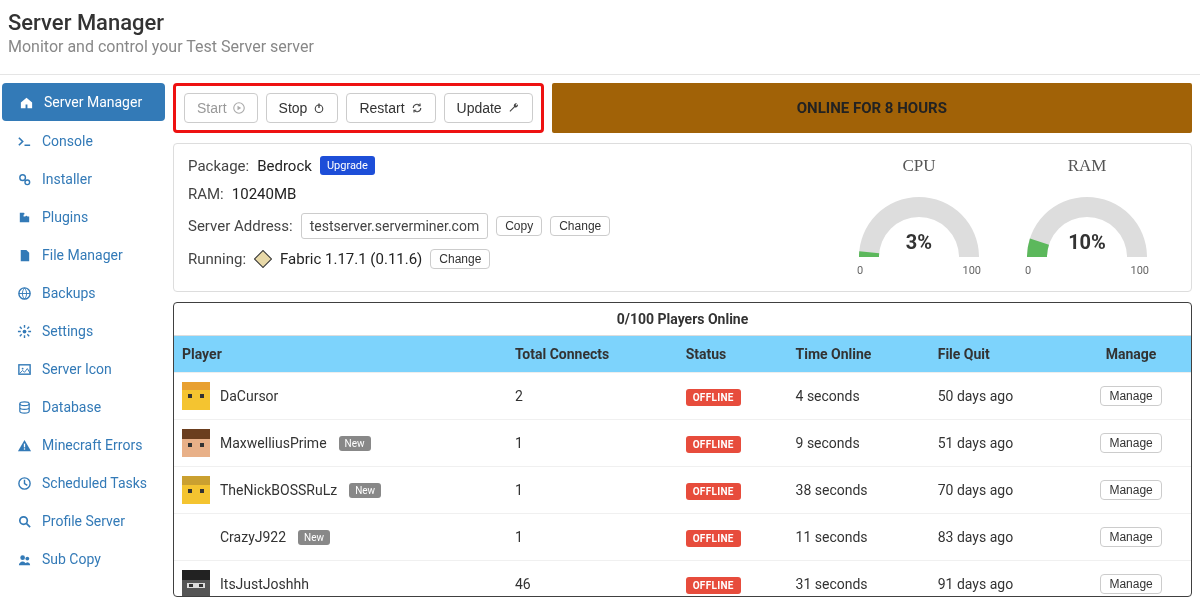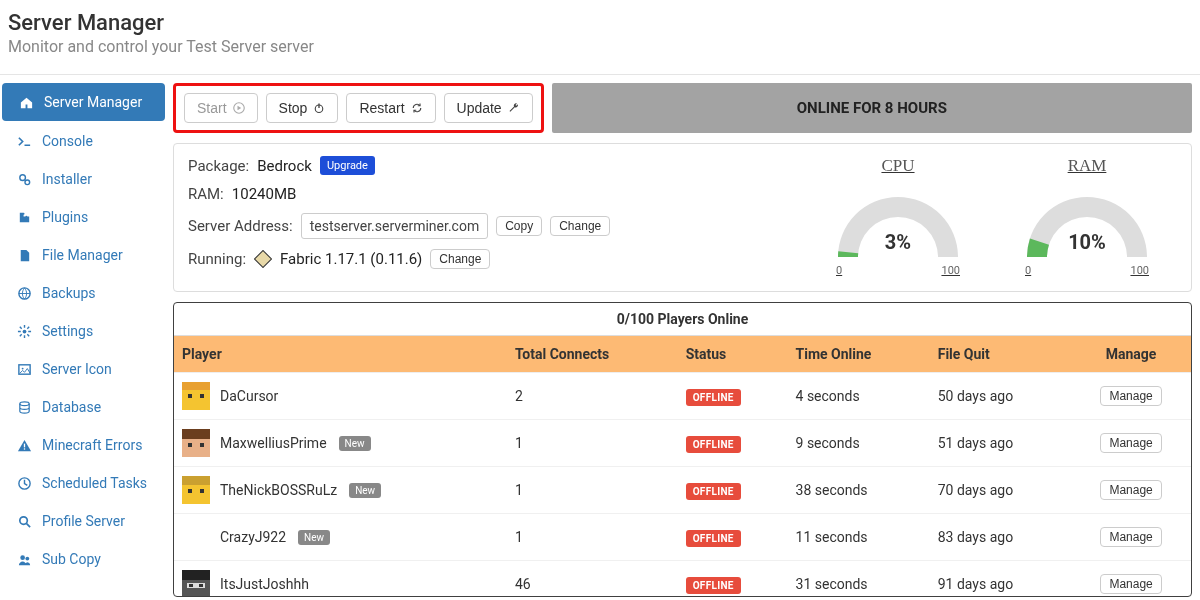--- a/index.html
+++ b/index.html
@@ -11,38 +11,38 @@
 .sidebar { width: 165px; background: #fff; padding-top: 8px; }
 .sidebar-item { display: flex; align-items: center; padding: 11px 12px 11px 14px; color: #337ab7; cursor: pointer; font-size: 14px; }
 .sidebar-item.active { background: #337ab7; color: #fff; border-radius: 4px; margin: 0 0 1px 2px; }
 .sidebar-item .icon { width: 20px; margin-right: 8px; display: inline-flex; align-items: center; justify-content: center; }
 .main { flex: 1; padding: 0 8px; }
 .toolbar-row { display: flex; align-items: stretch; gap: 0; margin-top: 8px; }
 .action-box { border: 3px solid #e11; border-radius: 4px; padding: 7px 8px; display: flex; gap: 8px; }
 .btn { background: #fff; border: 1px solid #ccc; border-radius: 4px; padding: 6px 12px; font-size: 14px; cursor: pointer; display: inline-flex; align-items: center; gap: 6px; color: #333; }
 .btn.disabled { color: #999; cursor: default; }
 .btn-sm { padding: 2px 8px; font-size: 12px; }
-.status-bar { flex: 1; background: #a3a3a3; display: flex; align-items: center; justify-content: center; font-weight: 700; color: #222; margin-left: 8px; border-radius: 2px; font-size: 15px; }
+.status-bar { flex: 1; background: #a16207; display: flex; align-items: center; justify-content: center; font-weight: 700; color: #222; margin-left: 8px; border-radius: 2px; font-size: 15px; }
 .info-panel { border: 1px solid #ddd; border-radius: 4px; margin-top: 10px; padding: 12px 14px; display: flex; }
 .info-left { flex: 1; }
 .info-row { display: flex; align-items: center; gap: 8px; margin-bottom: 10px; font-size: 15px; color: #222; }
 .info-label { color: #444; }
 .upgrade-badge { background: #1d4ed8; color: #fff; font-size: 11px; padding: 3px 7px; border-radius: 3px; cursor: pointer; }
 .addr-box { border: 1px solid #ccc; border-radius: 3px; padding: 4px 8px; font-size: 14px; color: #444; }
-.gauges { display: flex; gap: 49px; padding: 0 20px; text-decoration: underline; }
+.gauges { display: flex; gap: 28px; padding: 0 20px; }
 .gauge-block { text-align: center; }
 .gauge-title { font-size: 17px; color: #555; font-family: Georgia, serif; margin-bottom: 6px; }
 .gauge-wrap { position: relative; width: 140px; height: 80px; }
 .gauge-val { position: absolute; left: 0; right: 0; bottom: 8px; font-size: 20px; font-weight: 700; color: #333; }
 .gauge-scale { display: flex; justify-content: space-between; font-size: 11px; color: #666; padding: 2px 8px 0; }
 .players-panel { border: 1px solid #404040; border-radius: 4px; margin-top: 10px; }
 .players-header { text-align: center; font-weight: 700; padding: 8px; border-bottom: 1px solid #ddd; font-size: 14px; }
 .players-scroll { max-height: 260px; overflow-y: scroll; }
 .ptable { width: 100%; border-collapse: collapse; }
-.ptable th { text-align: left; padding: 10px 8px; font-size: 14px; border-bottom: 1px solid #eee; background: #fdba74; }
+.ptable th { text-align: left; padding: 10px 8px; font-size: 14px; border-bottom: 1px solid #eee; background: #7dd3fc; }
 .ptable td { padding: 9px 8px; border-bottom: 1px solid #f0f0f0; font-size: 14px; vertical-align: middle; }
 .avatar-cell { display: flex; align-items: center; gap: 10px; }
 .avatar { width: 28px; height: 28px; display: inline-block; }
 .new-badge { background: #888; color: #fff; font-size: 10px; padding: 2px 6px; border-radius: 3px; margin-left: 2px; }
 .status-offline { background: #e74c3c; color: #fff; font-size: 10px; font-weight: 700; padding: 3px 7px; border-radius: 3px; letter-spacing: 0.3px; }
 svg { display: block; }
 </style>
 </head>
 <body>
 

